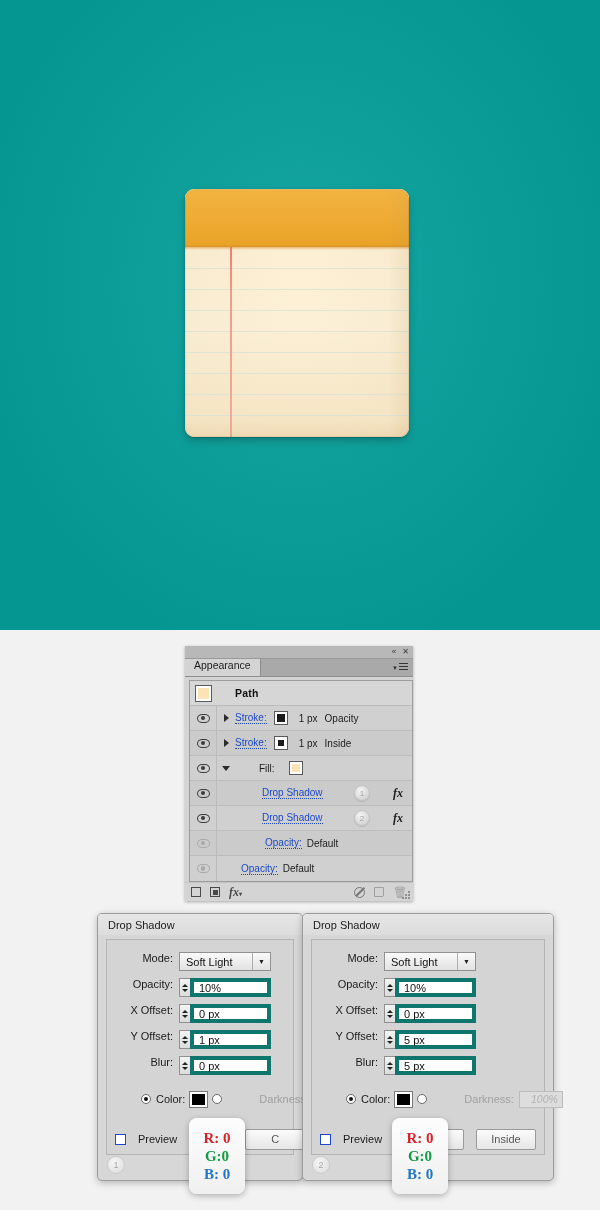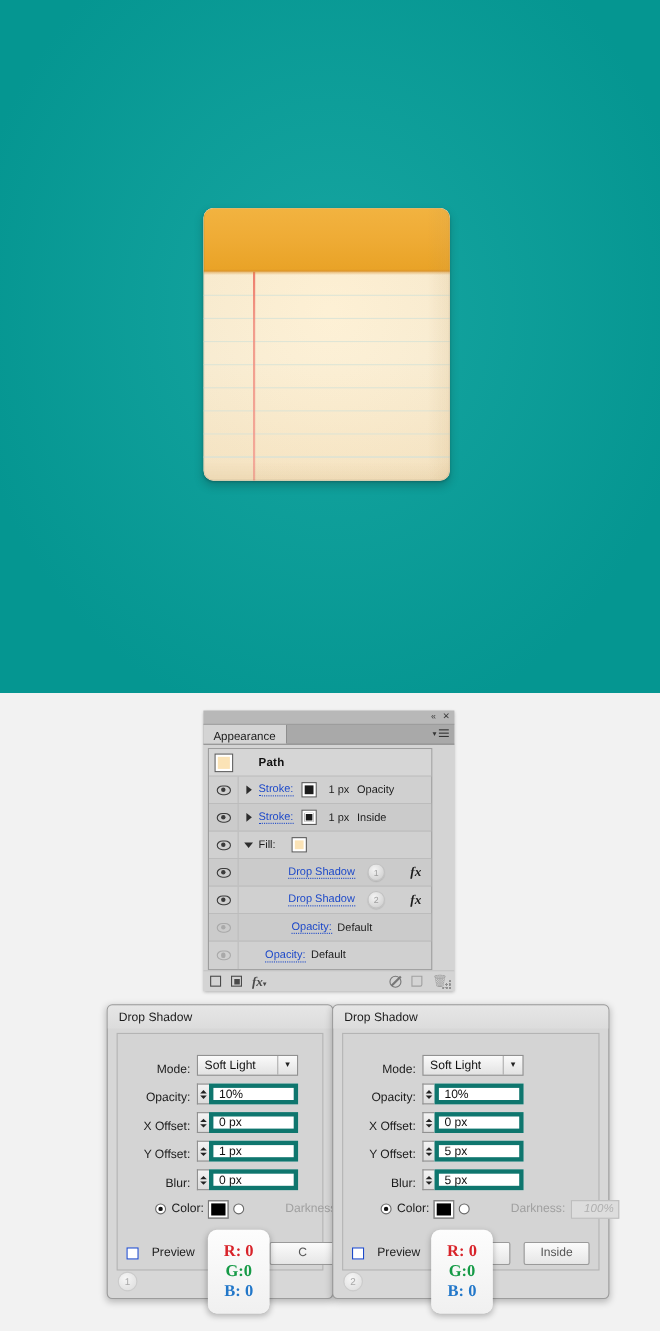--- a/index.html
+++ b/index.html
@@ -84,32 +84,32 @@
     height:13px; background:#b8b8b8; position:relative;
     border-bottom:1px solid #9a9a9a;
     display:flex; align-items:center; justify-content:flex-end; padding-right:4px; gap:6px;
   }
   #panel-titlebar .tb-ico{ font-size:8px; color:#3a3a3a; line-height:1; }
   #panel-tabrow{
     height:18px; background:#a9a9a9; display:flex; align-items:stretch; position:relative;
     border-bottom:1px solid #8e8e8e;
   }
   #tab-appearance{
-    background:#d4d4d4; padding:0 9px; display:flex; align-items:flex-end;
+    background:#d4d4d4; padding:0 9px; display:flex; align-items:flex-start;
     font-size:10.5px; color:#1c1c1c; font-weight:400;
     border-right:1px solid #8e8e8e;
   }
   #panel-menu{
     margin-left:auto; display:flex; align-items:center; padding-right:5px; gap:1px;
   }
   #panel-menu .arrow{ font-size:6px; color:#333; }
   #panel-menu .lines{ display:inline-block; }
   #panel-menu .lines i{ display:block; width:9px; height:1px; background:#333; margin-bottom:2px; }
 
-  #panel-body{ padding:3px 20px 0 4px; background:#d4d4d4; }
+  #panel-body{ padding:3px 0 0 4px; background:#d4d4d4; }
   #rows{ border:1px solid #9d9d9d; background:#d0d0d0; }
   .row{
     height:25px; display:flex; align-items:center;
     border-bottom:1px solid #bcbcbc;
     position:relative;
   }
   .row:last-child{ border-bottom:none; }
   .row.alt{ background:#cbcbcb; }
   .row.lite{ background:#d6d6d6; }
 
@@ -127,21 +127,21 @@
     background:#3b3b3b; border-radius:50%;
   }
   .eye.off .ball{ border-color:#a9a9a9; }
   .eye.off .pupil{ background:#a9a9a9; }
 
   .cell-tri{ width:18px; display:flex; align-items:center; justify-content:center; flex:none; }
   .tri-right{ width:0;height:0;border-left:5px solid #2c2c2c;border-top:4px solid transparent;border-bottom:4px solid transparent; }
   .tri-down{ width:0;height:0;border-top:5px solid #2c2c2c;border-left:4px solid transparent;border-right:4px solid transparent; }
 
   .lnk{ color:#1d49c9; text-decoration:none; border-bottom:1px dotted #1d49c9; font-size:10px; }
-  .plain{ color:#1c1c1c; font-size:10px; }
+  .plain{ color:#1c1c1c; font-size:10px;margin-left:24px; }
 
   .swatch{
     width:14px; height:14px; border:1px solid #5a5a5a; background:#fff;
     display:inline-block; padding:2px; margin-left:7px; flex:none;
   }
   .swatch i{ display:block; width:100%; height:100%; }
   .pxtxt{ margin-left:11px; font-size:10px; color:#1c1c1c; }
   .pxtxt .gap{ display:inline-block; width:7px; }
 
   .thumb-cell{
@@ -216,21 +216,21 @@
     height:21px; display:flex; align-items:center; padding-left:10px;
     font-size:11px; color:#1b1b1b;
     background:linear-gradient(180deg,#e6e6e6,#dcdcdc);
     border-radius:4px 4px 0 0;
   }
   .dlg-inner{
     position:absolute; left:8px; top:25px; right:8px; bottom:25px;
     background:#d4d4d4; border:1px solid #b4b4b4;
   }
   .frow{
-    display:flex; align-items:flex-end; height:26px; padding-left:0;
+    display:flex; align-items:flex-start; height:26px; padding-left:0;
   }
   .flabel{
     width:72px; text-align:right; padding-right:6px; font-size:11px; color:#1b1b1b; flex:none;
   }
   .select{
     width:92px; height:19px; background:linear-gradient(180deg,#fafafa,#e2e2e2);
     border:1px solid #919191; display:flex; align-items:center; font-size:11px;
     padding-left:6px; position:relative; color:#111;
   }
   .select .sarrow{

